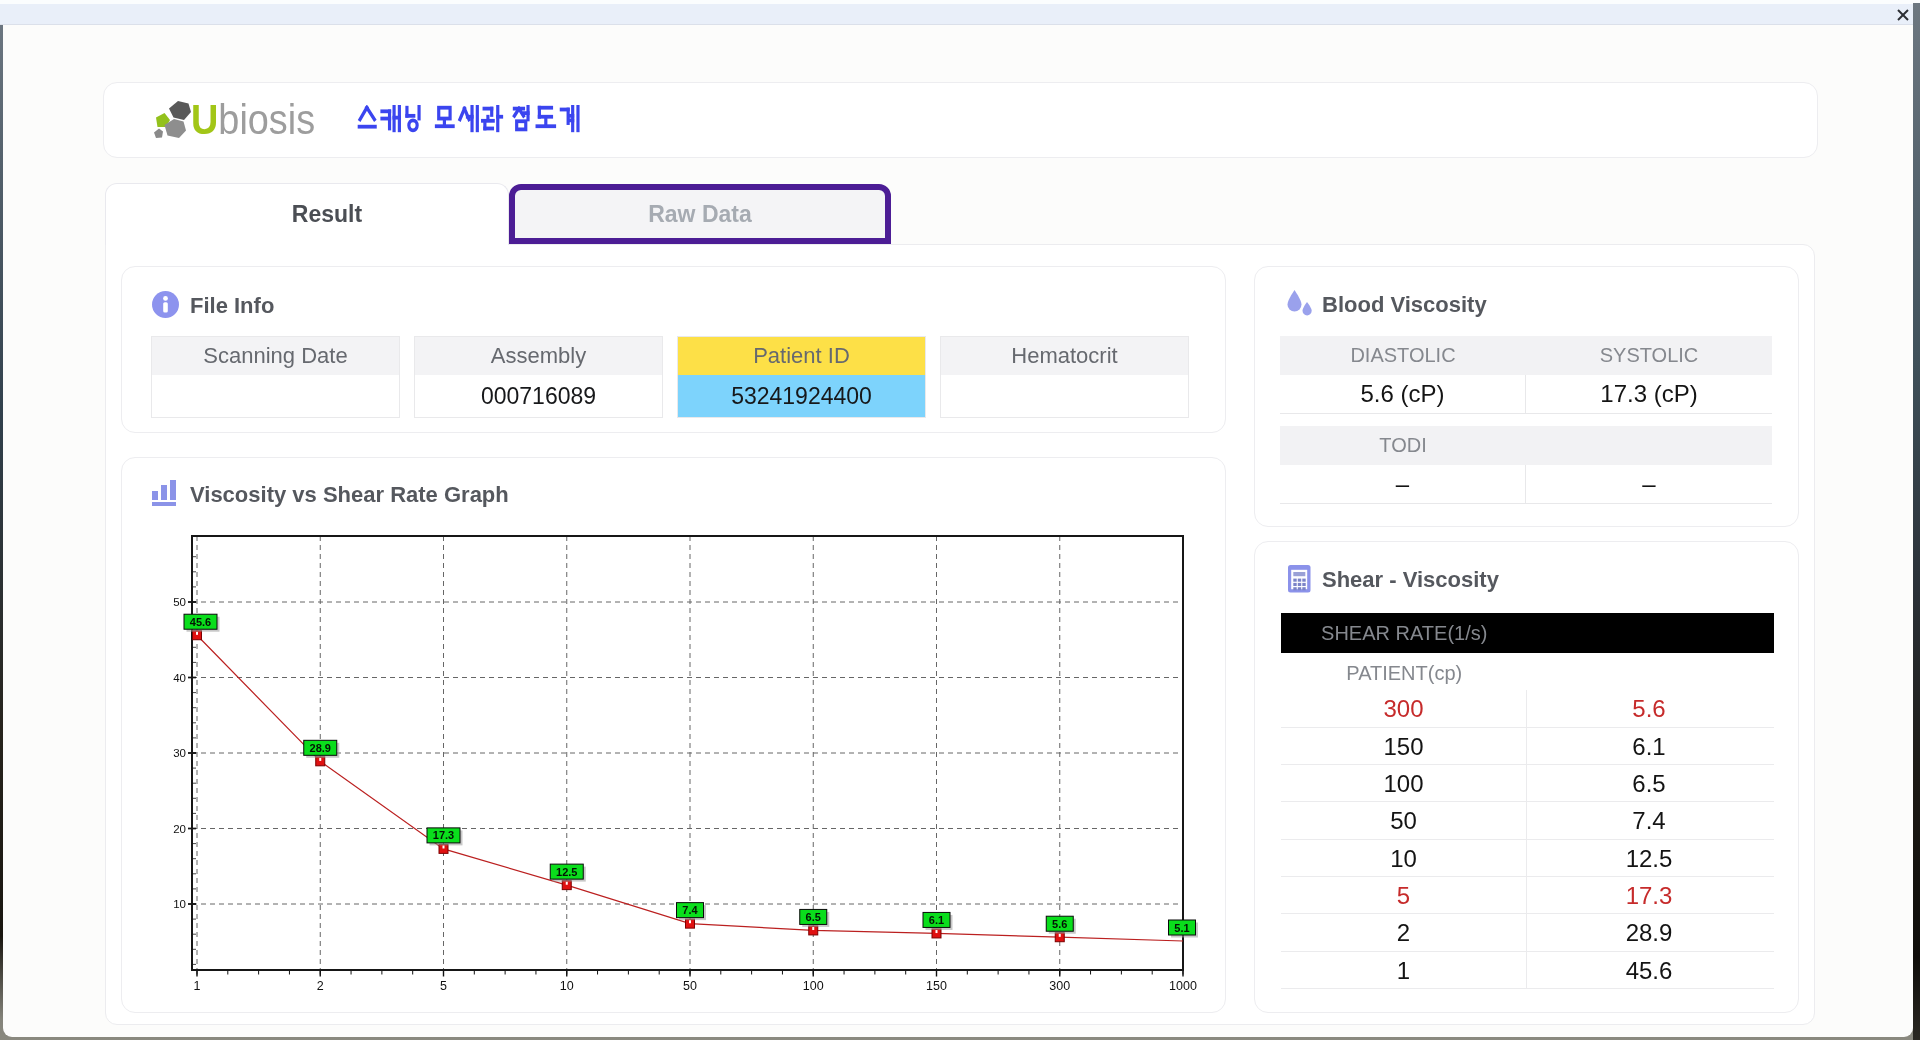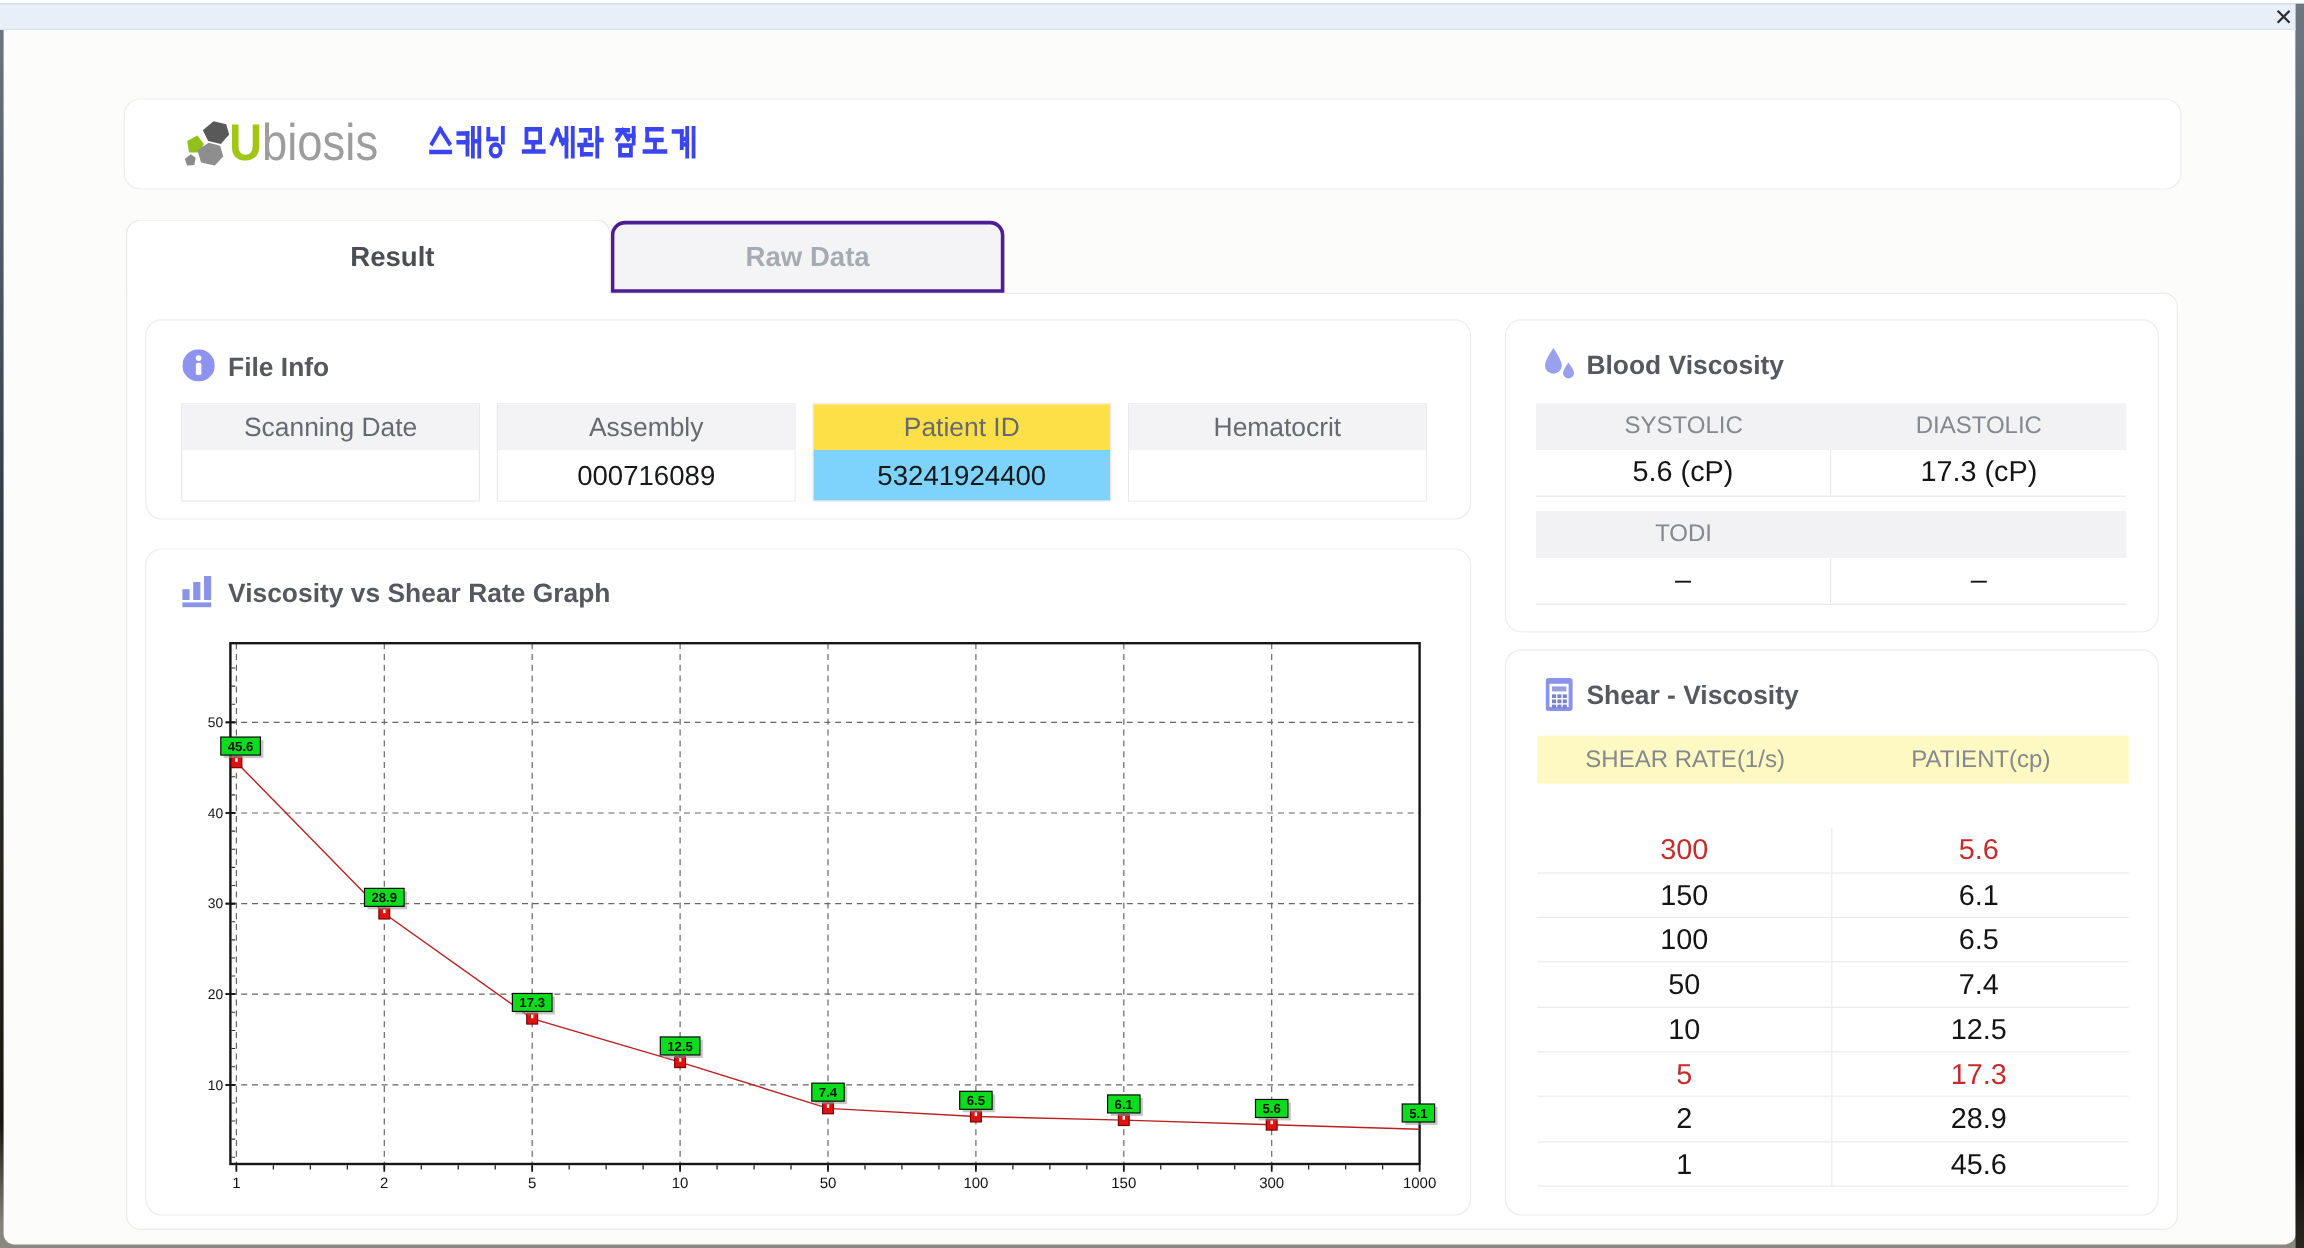--- a/index.html
+++ b/index.html
@@ -73,21 +73,21 @@
       <line x1="238" y1="23.5" x2="261" y2="23.5" stroke="#3b45ef" stroke-width="4.2" stroke-linecap="square"></line>
       <line x1="270" y1="5" x2="279" y2="5" stroke="#3b45ef" stroke-width="4.2" stroke-linecap="square"></line>
       <line x1="279" y1="5" x2="279" y2="20" stroke="#3b45ef" stroke-width="4.2" stroke-linecap="square"></line>
       <line x1="285" y1="2" x2="285" y2="28" stroke="#3b45ef" stroke-width="4.2" stroke-linecap="square"></line>
       <line x1="292" y1="2" x2="292" y2="28" stroke="#3b45ef" stroke-width="4.2" stroke-linecap="square"></line>
       <line x1="280" y1="12" x2="285" y2="12" stroke="#3b45ef" stroke-width="4.2" stroke-linecap="square"></line>
       <line x1="280" y1="17" x2="285" y2="17" stroke="#3b45ef" stroke-width="4.2" stroke-linecap="square"></line>
     </svg></div>
 
 <div class="abs" style="left:105px;top:244px;width:1710px;height:781px;background:#fff;border:1px solid #ececef;border-radius:0 12px 12px 12px;"></div>
-<div class="abs" style="left:509px;top:184px;width:328px;height:60px;background:#f4f4f6;border:3px solid #4c1d95;border-radius:12px 12px 0 0;
+<div class="abs" style="left:509px;top:184px;width:382px;height:60px;background:#f4f4f6;border:6px solid #4c1d95;border-radius:12px 12px 0 0;
      display:flex;align-items:center;justify-content:center;font-size:23px;font-weight:bold;color:#a6abb2;">Raw Data</div>
 <div class="abs" style="left:105px;top:183px;width:404px;height:62px;background:#fff;border:1px solid #e9e9ee;border-bottom:none;border-radius:12px 12px 0 0;z-index:2;
      display:flex;align-items:center;justify-content:center;font-size:23px;font-weight:bold;color:#4b4e54;padding-left:40px;">Result</div>
 
 <div class="card" style="left:121px;top:266px;width:1105px;height:167px;"></div>
 <div class="abs" style="left:152px;top:291px;"><svg width="27" height="27" viewBox="0 0 27 27">
 <circle cx="13.5" cy="13.5" r="13.5" fill="#8d93ee"></circle>
 <circle cx="13.5" cy="7.4" r="2.4" fill="#fff"></circle>
 <rect x="11.2" y="11.2" width="4.6" height="10.4" rx="1.6" fill="#fff"></rect>
 </svg></div>
@@ -272,22 +272,22 @@
 </svg></div>
 
 <div class="card" style="left:1254px;top:266px;width:545px;height:261px;"></div>
 <div class="abs" style="left:1285px;top:289px;"><svg width="30" height="30" viewBox="0 0 30 30">
 <path d="M9.5 1 C9.5 1 2.5 11 2.5 15.5 a7 7 0 0 0 14 0 C16.5 11 9.5 1 9.5 1 Z" fill="#9aa1ec"></path>
 <path d="M22 13 C22 13 17.5 19 17.5 21.8 a4.6 4.6 0 0 0 9.2 0 C26.7 19 22 13 22 13 Z" fill="#9aa1ec"></path>
 </svg></div>
 <div class="ttl" style="left:1322px;top:292px;">Blood Viscosity</div>
 <div class="abs" style="left:1280px;top:336px;width:492px;height:78px;">
   <div style="height:39px;background:#f2f2f4;display:flex;">
+    <span style="width:50%;text-align:center;line-height:39px;font-size:20px;color:#85888e;">DIASTOLIC</span>
     <span style="width:50%;text-align:center;line-height:39px;font-size:20px;color:#85888e;">SYSTOLIC</span>
-    <span style="width:50%;text-align:center;line-height:39px;font-size:20px;color:#85888e;">DIASTOLIC</span>
   </div>
   <div style="height:39px;border-bottom:1px solid #e8e8ea;display:flex;">
     <span style="width:50%;text-align:center;line-height:38px;font-size:24px;color:#141414;border-right:1px solid #e8e8ea;">5.6 (cP)</span>
     <span style="width:50%;text-align:center;line-height:38px;font-size:24px;color:#141414;">17.3 (cP)</span>
   </div>
 </div>
 <div class="abs" style="left:1280px;top:426px;width:492px;height:78px;">
   <div style="height:39px;background:#f2f2f4;display:flex;gap:11px;">
     <span style="width:50%;text-align:center;line-height:39px;font-size:20px;color:#85888e;">TODI</span>
   </div>
@@ -309,21 +309,21 @@
 <rect x="5.3" y="17.9" width="3.4" height="3.1"></rect>
         <rect x="9.8" y="17.9" width="3.4" height="3.1"></rect>
         <rect x="14.3" y="17.9" width="3.4" height="3.1"></rect>
 <rect x="5.3" y="22.2" width="3.4" height="3.1"></rect>
         <rect x="9.8" y="22.2" width="3.4" height="3.1"></rect>
         <rect x="14.3" y="22.2" width="3.4" height="3.1"></rect>
 </g>
 </svg></div>
 <div class="ttl" style="left:1322px;top:567px;">Shear - Viscosity</div>
 <div class="abs" style="left:1281px;top:613px;width:493px;height:377px;">
-  <div style="height:40px;background:#fef9c3;display:flex;">
+  <div style="height:40px;background:#000000;display:flex;flex-direction:column;">
     <span style="width:50%;text-align:center;line-height:40px;font-size:20px;color:#85888e;">SHEAR RATE(1/s)</span>
     <span style="width:50%;text-align:center;line-height:40px;font-size:20px;color:#85888e;">PATIENT(cp)</span>
   </div>
   <style>
     .srow { position:absolute; left:0; width:493px; border-bottom:1px solid #ebebed; font-size:24px; color:#141414; }
     .srow .c1 { display:inline-block; width:246px; text-align:center; border-right:1px solid #ebebed; }
     .srow .c2 { display:inline-block; width:244px; text-align:center; }
   </style>
 <div class="srow" style="top:77.33px;height:37.33px;line-height:37.33px"><span class="c1" style="color:#c62b2b">300</span><span class="c2" style="color:#c62b2b">5.6</span></div>
 <div class="srow" style="top:114.66px;height:37.33px;line-height:37.33px"><span class="c1">150</span><span class="c2">6.1</span></div>

